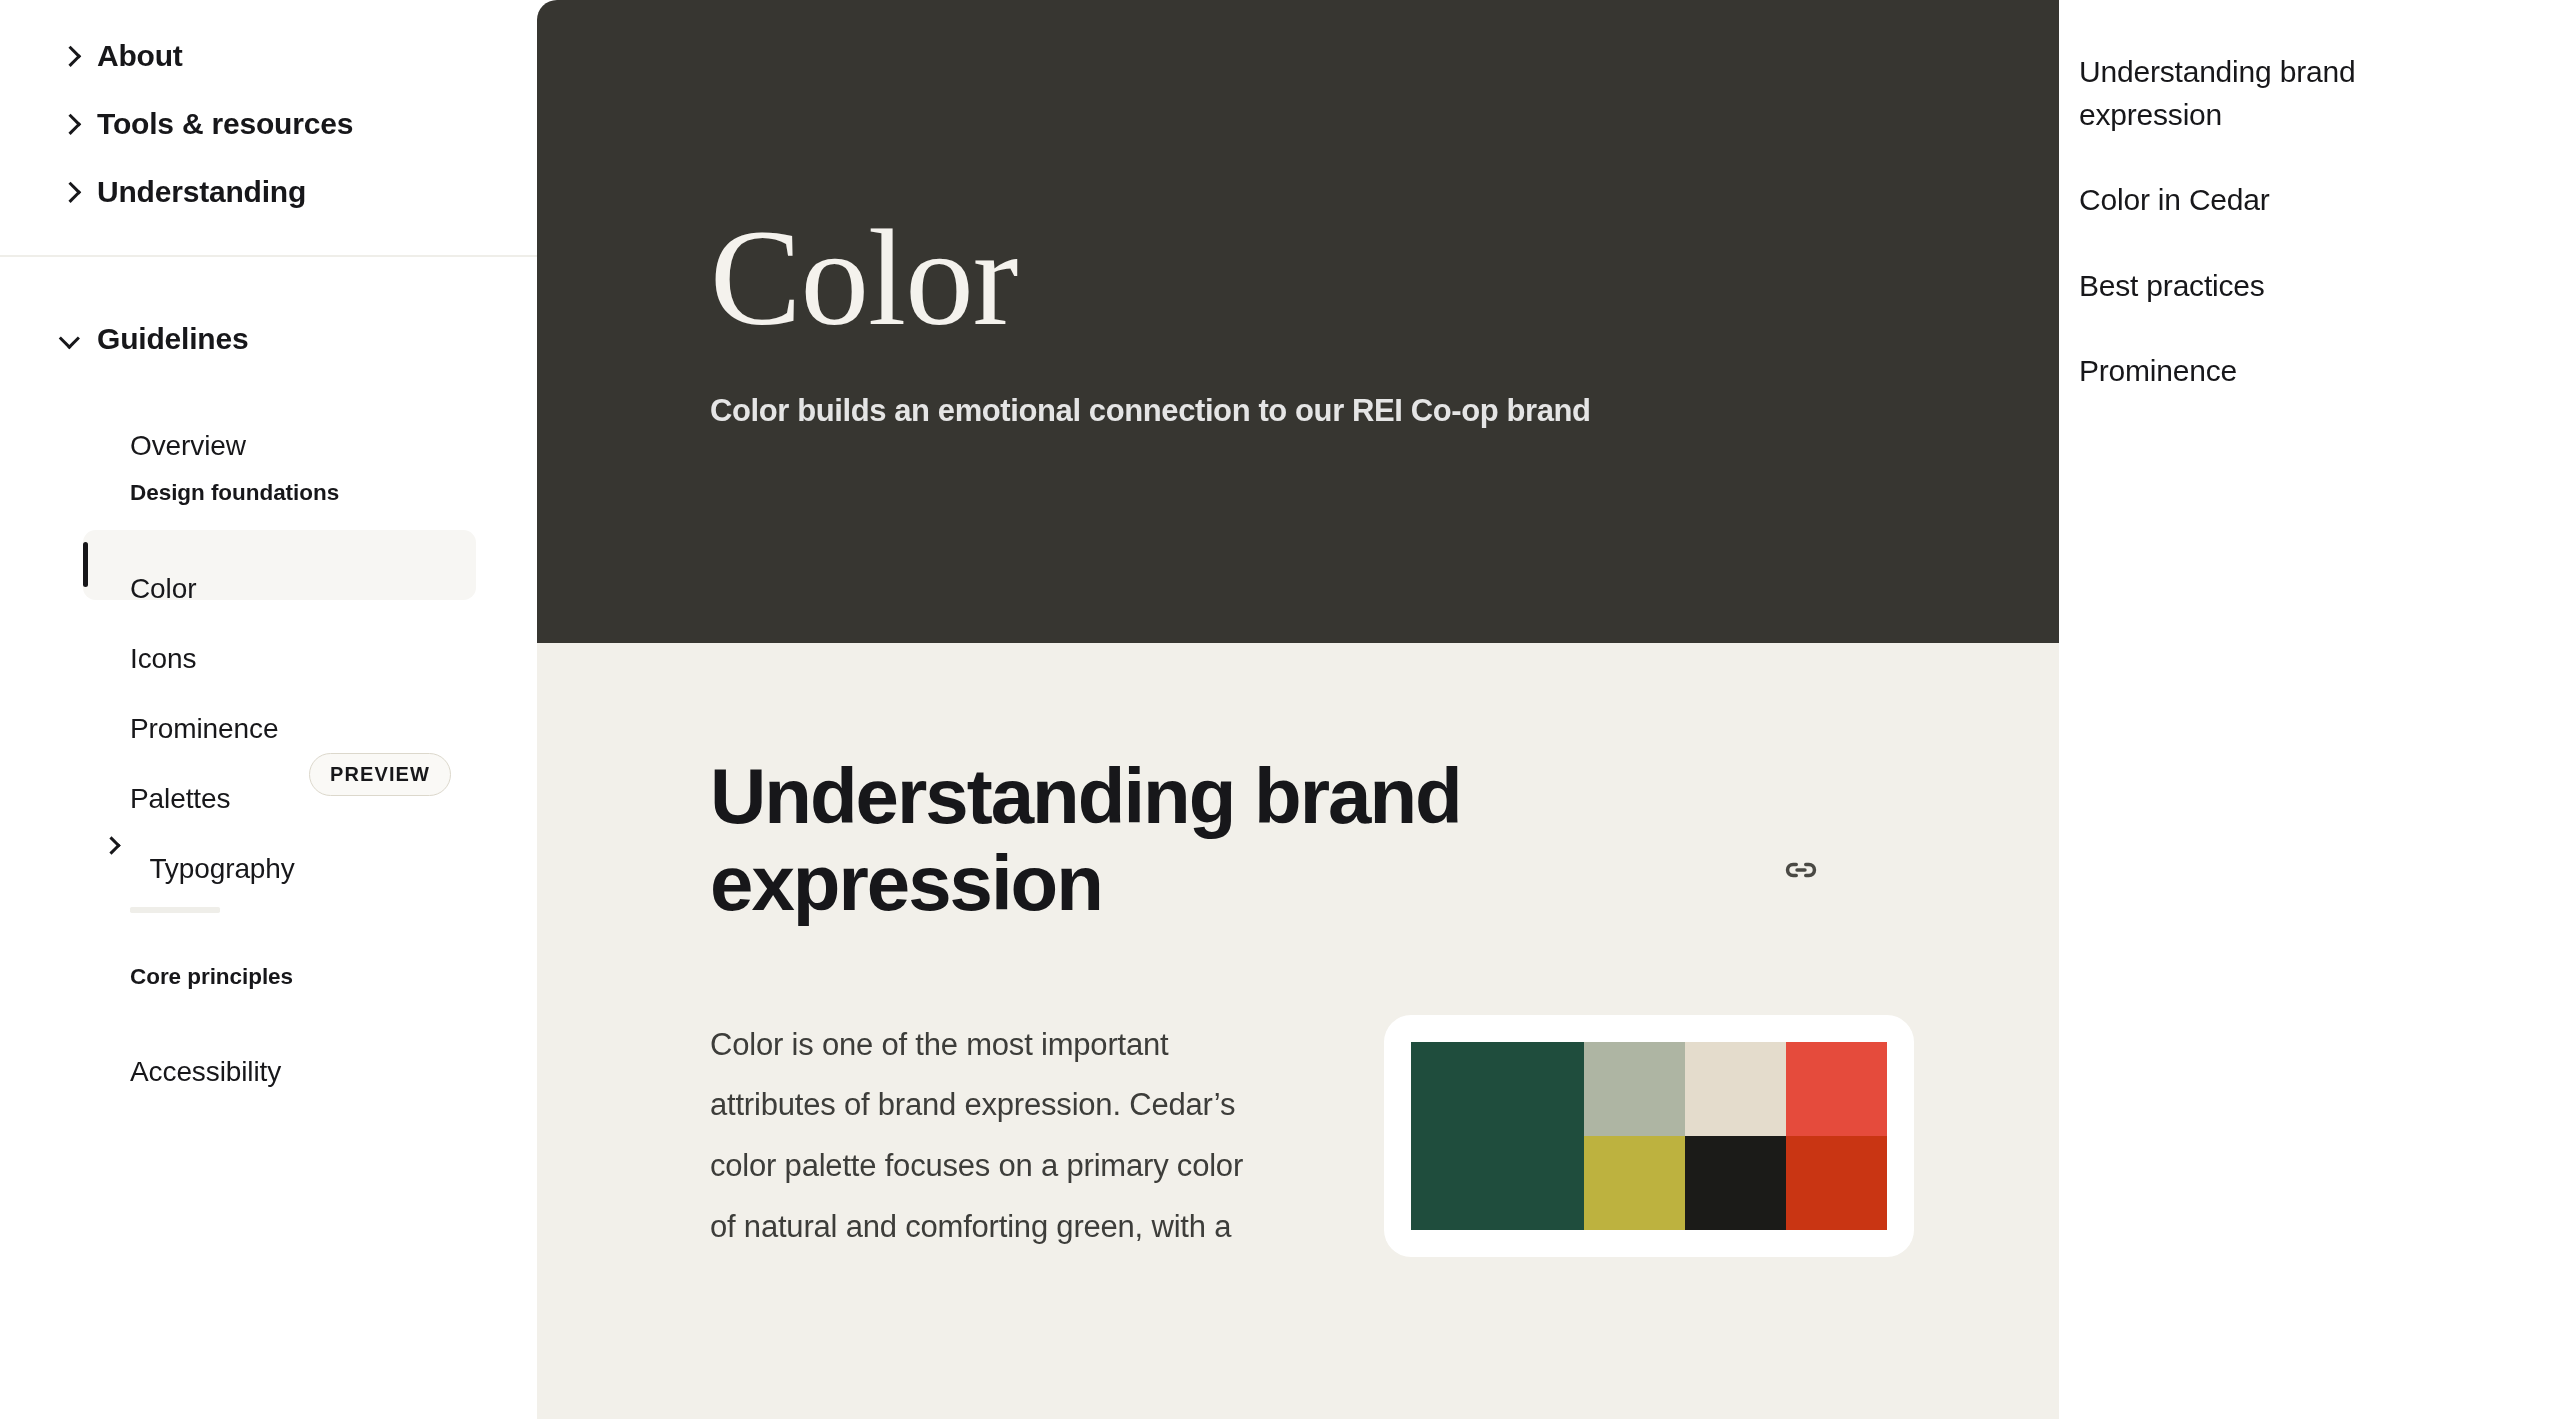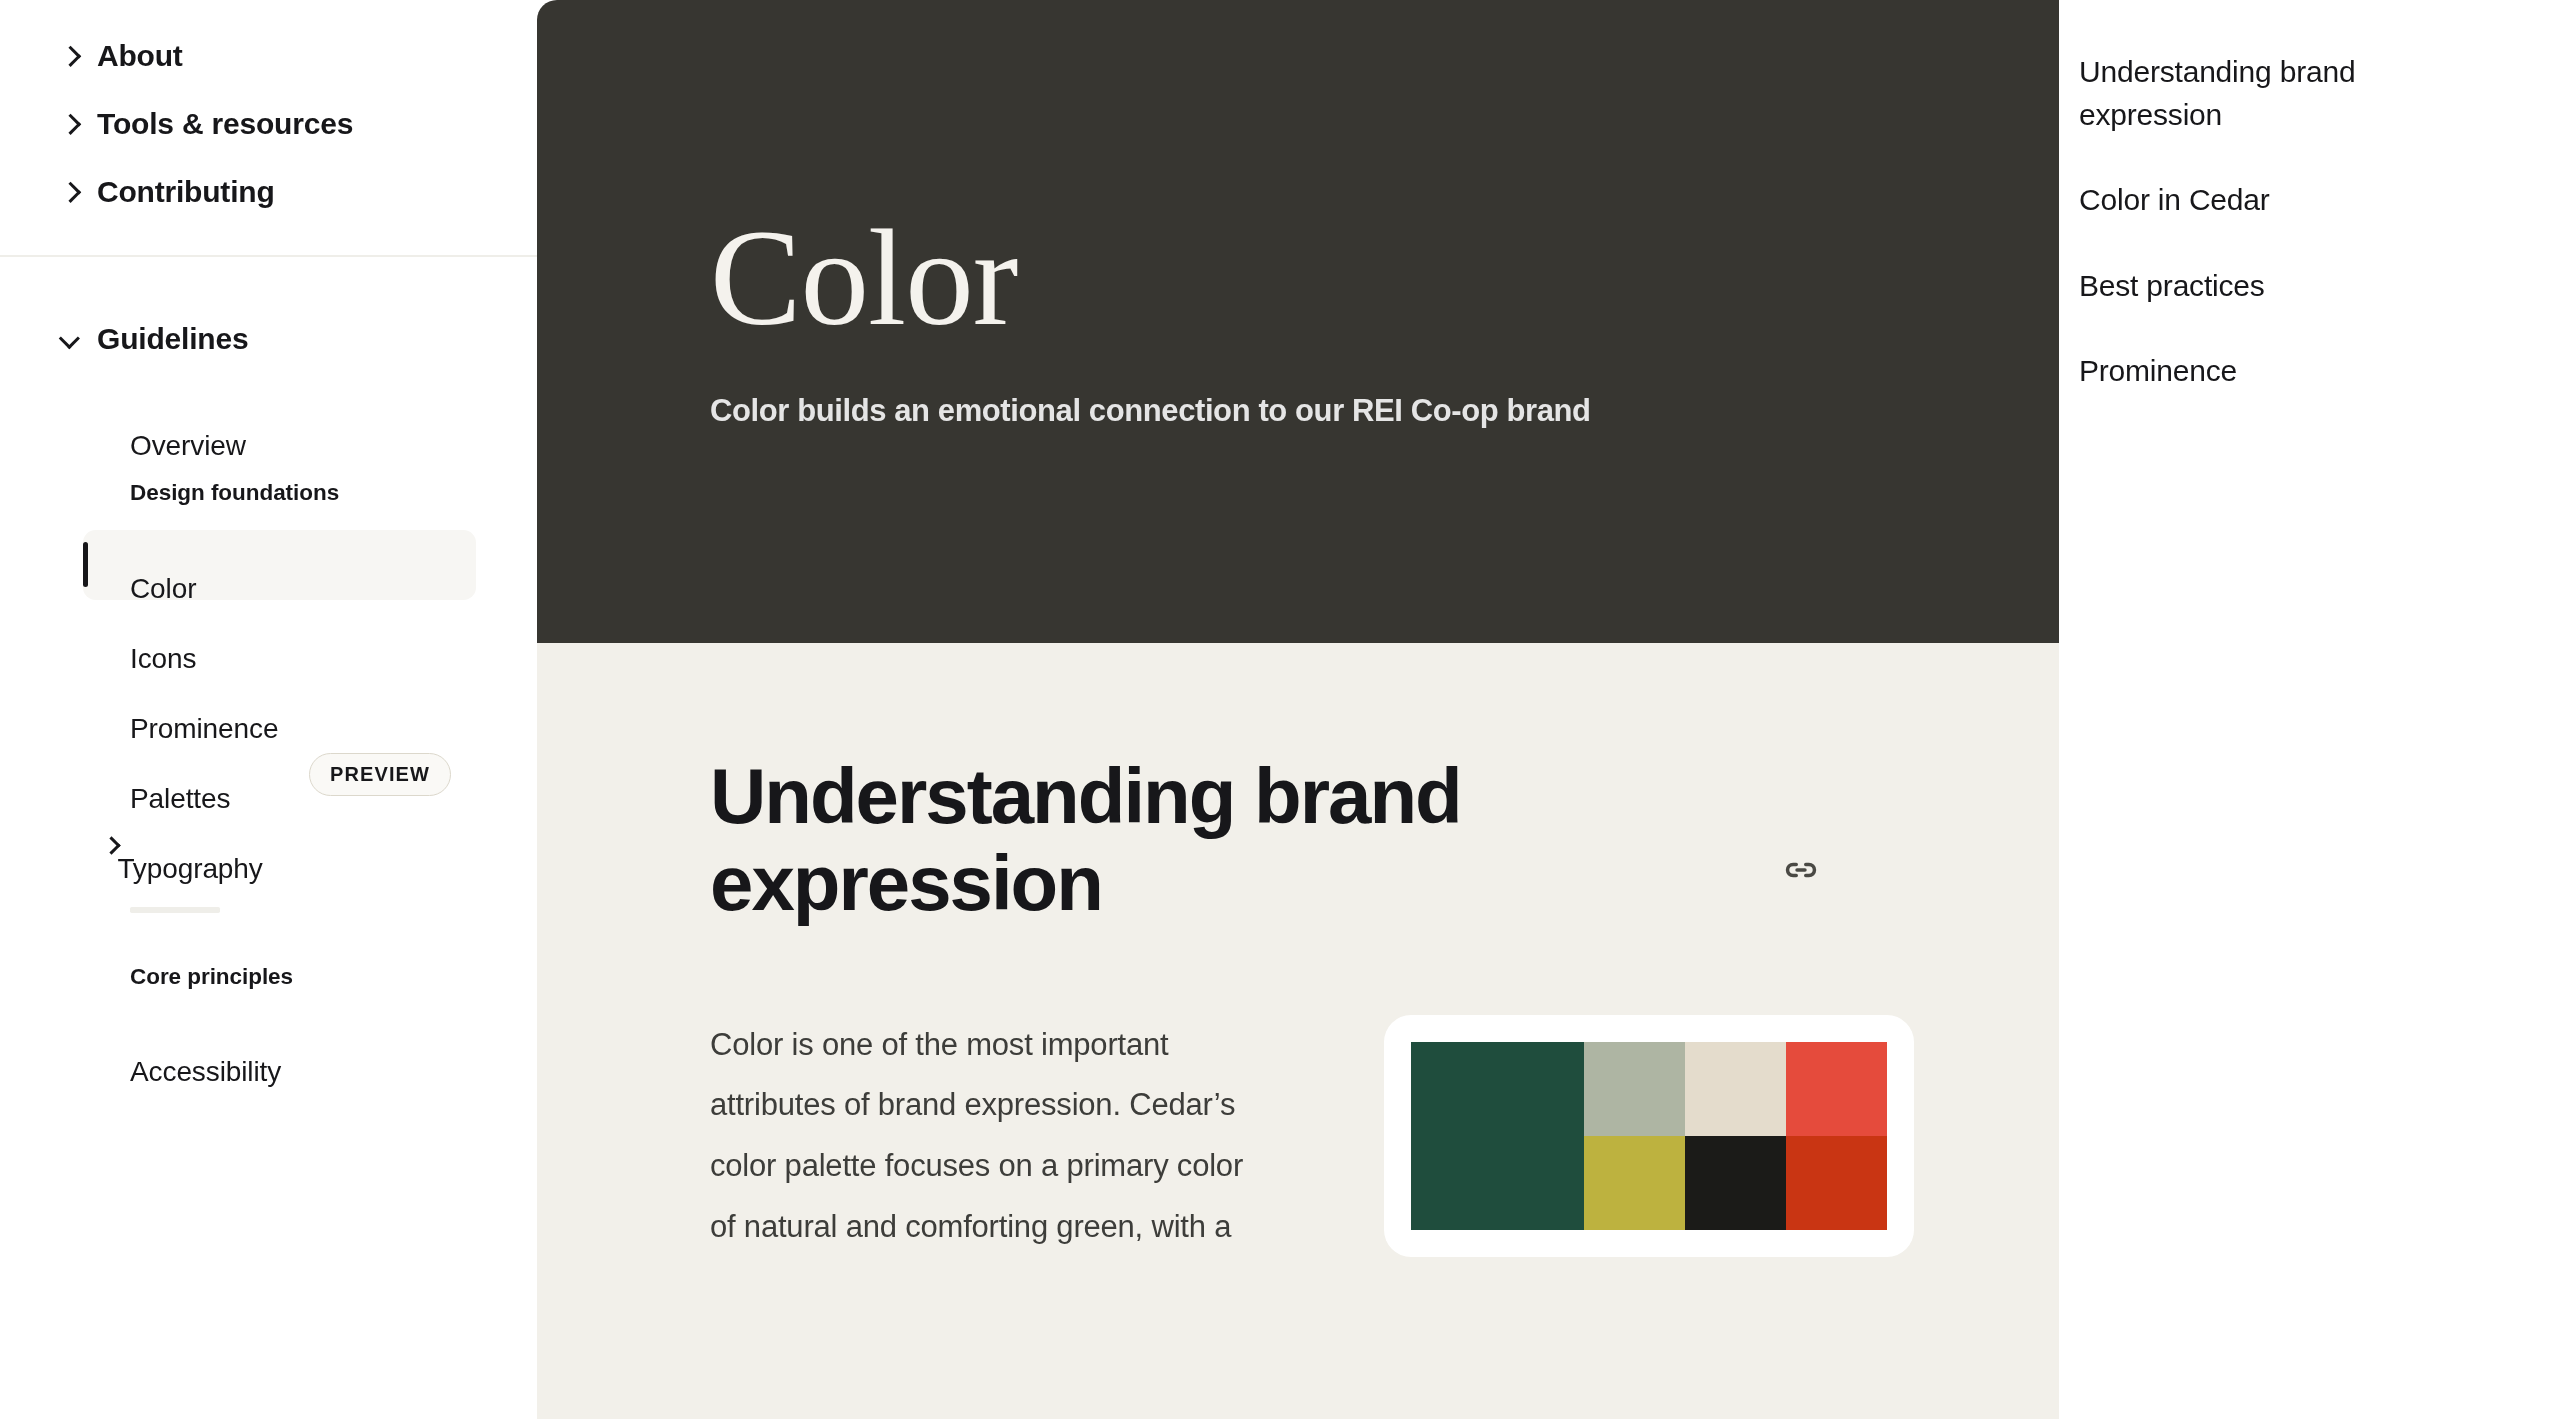--- a/index.html
+++ b/index.html
@@ -119,21 +119,21 @@
   .sub-item.active::before {
     content: "";
     position: absolute;
     left: 0; top: 12.6px;
     width: 4.5px;
     height: 45px;
     background: #17171a;
     border-radius: 2.7px;
   }
 
-  .sub-item.expandable { padding-left: 20px; gap: 0; justify-content: flex-start; align-items: center; }
+  .sub-item.expandable { padding-left: 20px; gap: 32px; justify-content: flex-start; align-items: center; }
   .sub-item.expandable .chev { width: 14.4px; height: 14.4px; flex: 0 0 14.4px; }
   .sub-item.expandable .chev::before {
     width: 10px; height: 10px; border-width: 3.6px;
   }
 
   .group-label {
     font-size: 22.5px;
     font-weight: 700;
     color: #17171a;
     padding: 23.5px 0 23.5px 130px;
@@ -299,21 +299,21 @@
       <div class="nav-top-item">
         <span class="chev"></span>
         <span class="nav-label">About</span>
       </div>
       <div class="nav-top-item">
         <span class="chev"></span>
         <span class="nav-label">Tools &amp; resources</span>
       </div>
       <div class="nav-top-item">
         <span class="chev"></span>
-        <span class="nav-label">Contributing</span>
+        <span class="nav-label">Understanding</span>
       </div>
     </nav>
 
     <div class="sidebar-divider"></div>
 
     <div class="section-group">
 
       <div class="group-header">
         <span class="chev down"></span>
         <span class="nav-label">Guidelines</span>

